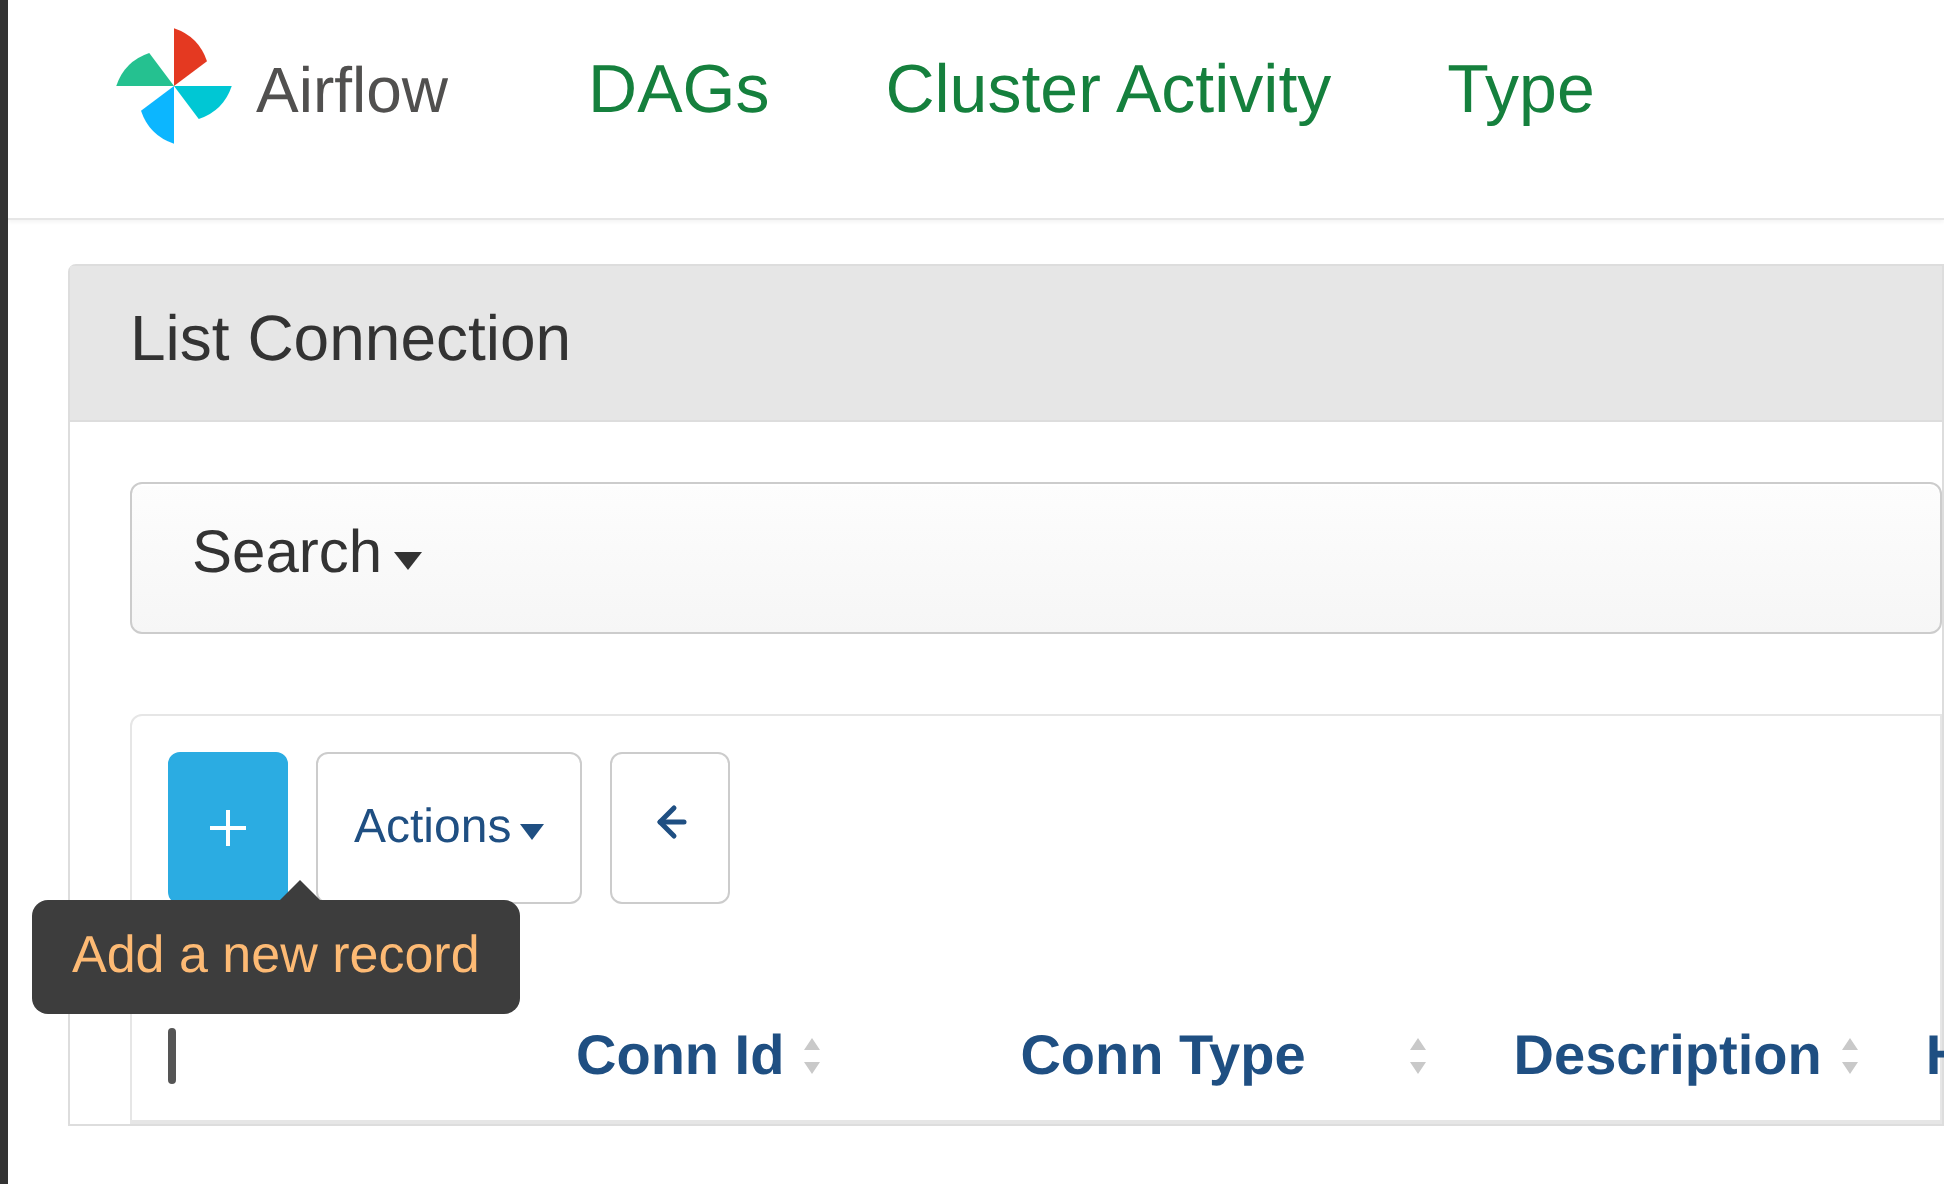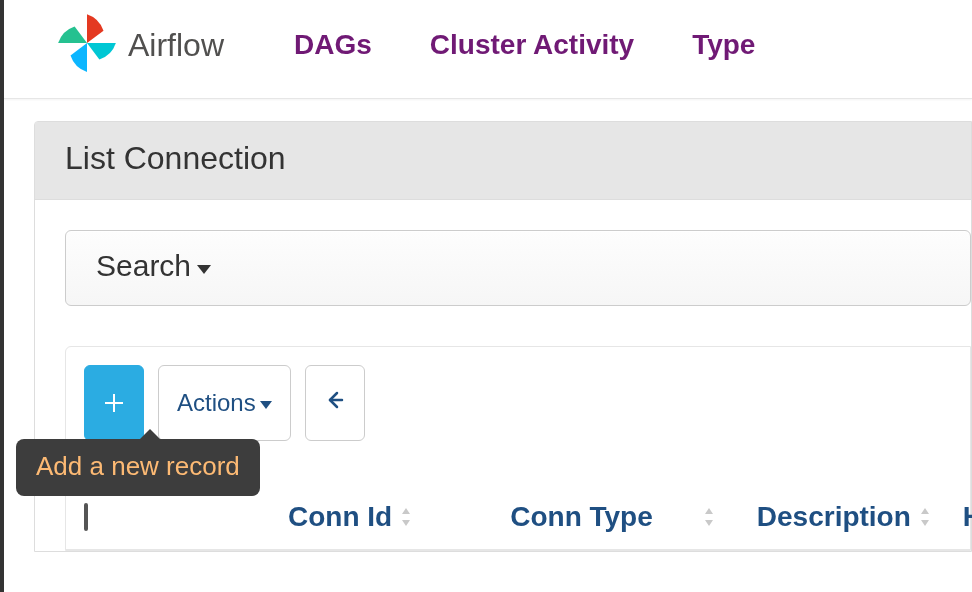--- a/index.html
+++ b/index.html
@@ -8,44 +8,44 @@
     background: #fff;
     width: 972px;
     height: 592px;
     overflow: hidden;
     border-left: 4px solid #333;
   }
   
   .navbar {
     display: flex;
     align-items: center;
-    padding: 10px 50px 18px 50px;
+    padding: 10px 50px 28px 50px;
     background: #fff;
     border-bottom: 1px solid #e6e6e6;
     box-shadow: 0 1px 2px rgba(0,0,0,0.05);
   }
   .brand {
     display: flex;
     align-items: center;
     gap: 8px;
     margin-right: 70px;
   }
   .brand-text {
     font-size: 32px;
     color: #51504f;
     font-weight: 400;
   }
   .nav-links {
     display: flex;
     gap: 58px;
   }
   .nav-link {
-    font-size: 28px;
-    font-weight: 700;
-    color: #701a75;
+    font-size: 34px;
+    font-weight: 400;
+    color: #15803d;
     cursor: pointer;
     white-space: nowrap;
   }
   
   .page {
     padding: 0;
   }
   .panel {
     margin: 22px 0 0 30px;
     border: 1px solid #ddd;

